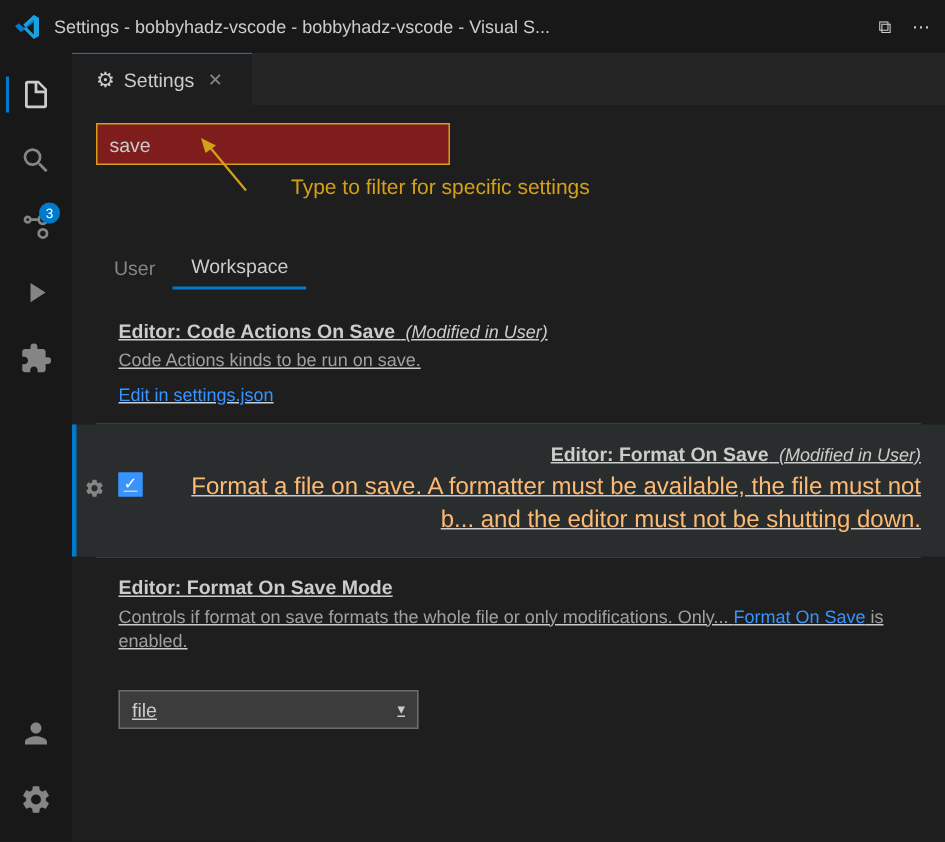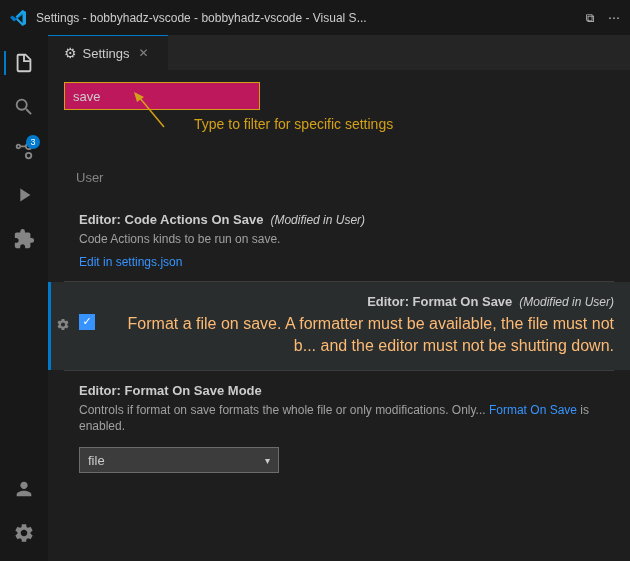--- a/index.html
+++ b/index.html
@@ -153,23 +153,23 @@
       cursor: pointer;
     }
 
     
     .search-area {
       padding: 12px 16px 0 16px;
       background: #1e1e1e;
       flex-shrink: 0;
     }
     .search-input {
-      width: 196px;
+      width: 236px;
       height: 28px;
-      background: #be185d;
+      background: #7f1d1d;
       border: 1px solid #d4a017;
       color: #cccccc;
       font-size: 13px;
       padding: 0 8px;
       outline: none;
     }
 
     
     .settings-tabs {
       display: flex;
@@ -188,20 +188,21 @@
     .settings-tab.active {
       color: #cccccc;
       border-bottom: 2px solid #007acc;
     }
 
     
     .settings-list {
       flex: 1;
       overflow-y: auto;
       padding: 8px 0;
+      text-decoration: underline;
     }
 
     .setting-item {
       padding: 12px 16px 12px 28px;
       border-left: 3px solid transparent;
     }
     .setting-item.highlighted {
       border-left: 3px solid #007acc;
       background: #2a2d2e;
       padding-left: 28px;
@@ -261,21 +262,21 @@
     }
     .checkbox-label {
       font-size: 16px;
       color: #fdba74;
       line-height: 1.4;
     }
 
     .dropdown-wrapper {
       display: flex;
       align-items: center;
-      margin-top: 12px;
+      margin-top: 24px;
     }
     .dropdown {
       width: 200px;
       height: 26px;
       background: #3c3c3c;
       border: 1px solid #6c6c6c;
       color: #cccccc;
       font-size: 13px;
       padding: 0 8px;
       display: flex;
@@ -375,20 +376,21 @@
         <svg width="80" height="40" style="position:absolute; left:60px; top:-24px;">
           <line x1="30" y1="35" x2="5" y2="5" stroke="#d4a017" stroke-width="1.5"></line>
           <polygon points="0,0 10,5 3,10" fill="#d4a017"></polygon>
         </svg>
         <span style="margin-left: 120px; color:#d4a017; font-size:14px; font-weight:500; white-space:nowrap;">Type to filter for specific settings</span>
       </div>
     </div>
 
     <div class="settings-tabs">
       <div class="settings-tab">User</div>
+      <div class="settings-tab active">Workspace</div>
     </div>
 
     <div class="settings-list">
 
       <div class="setting-item">
         <div class="setting-title">
           <span>Editor: Code Actions On Save</span>
           <span class="modified">
             &nbsp;<span>(Modified in User)</span>
           </span>

